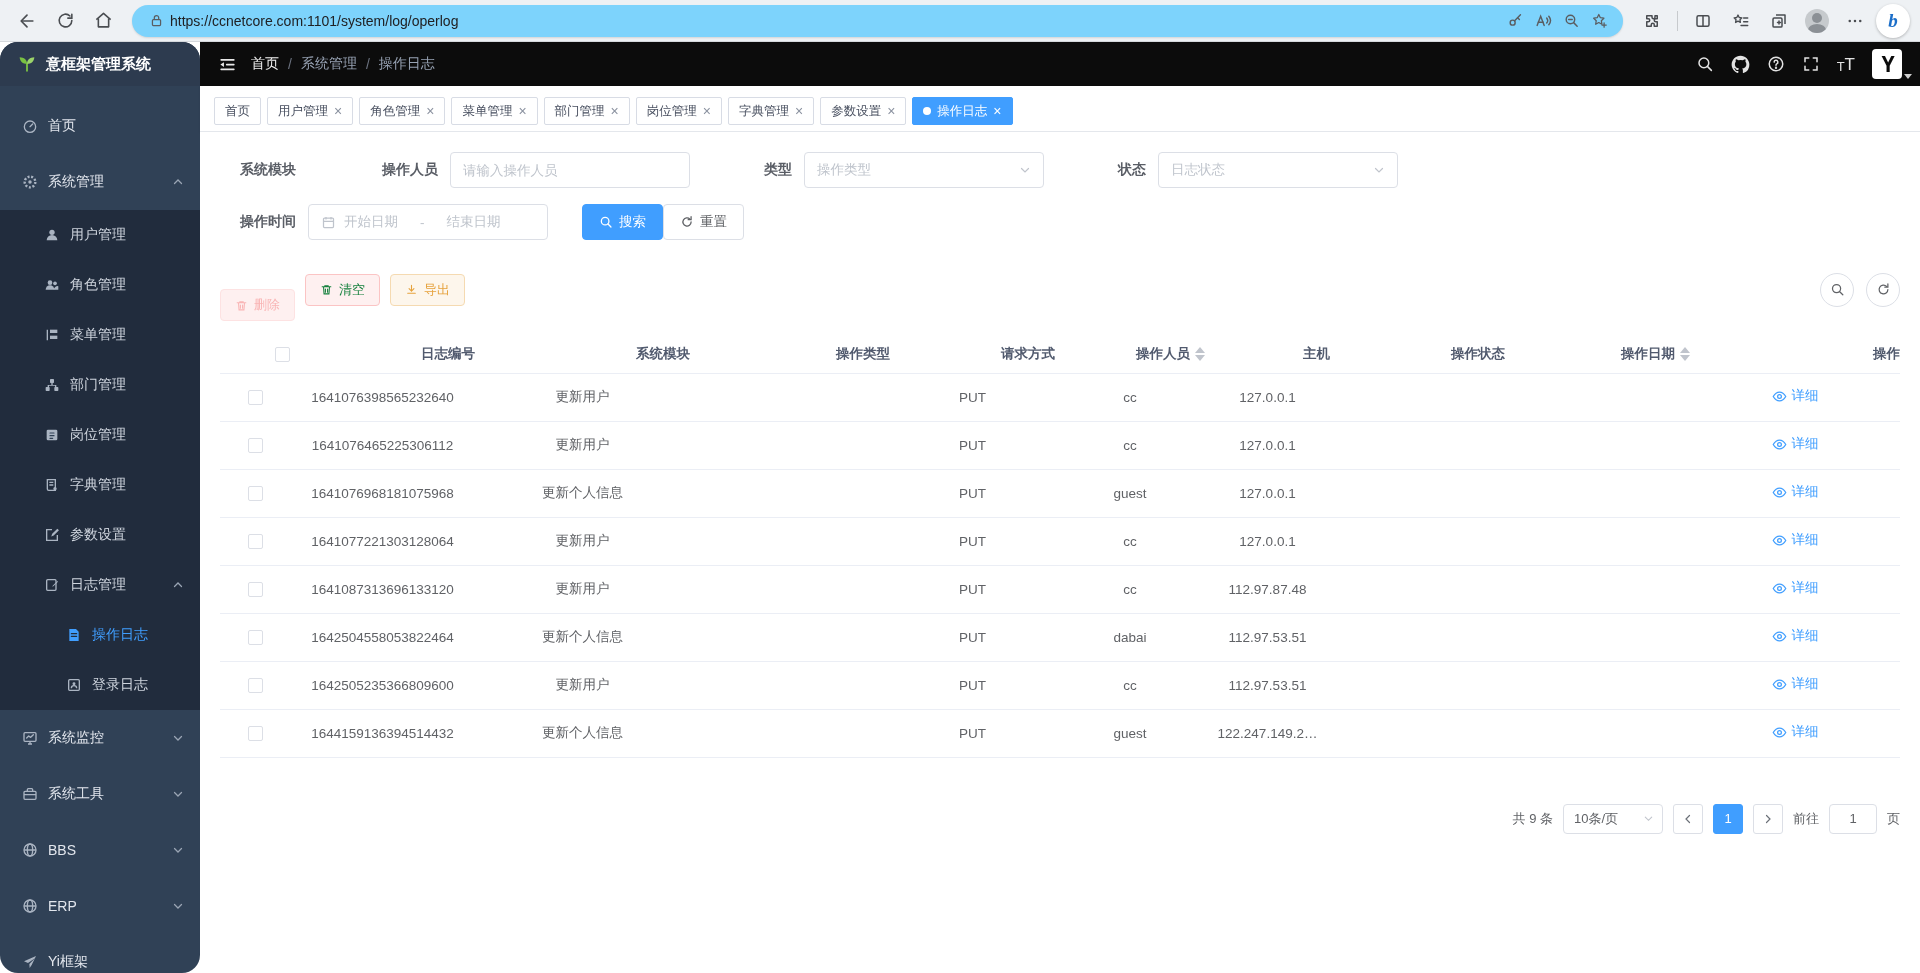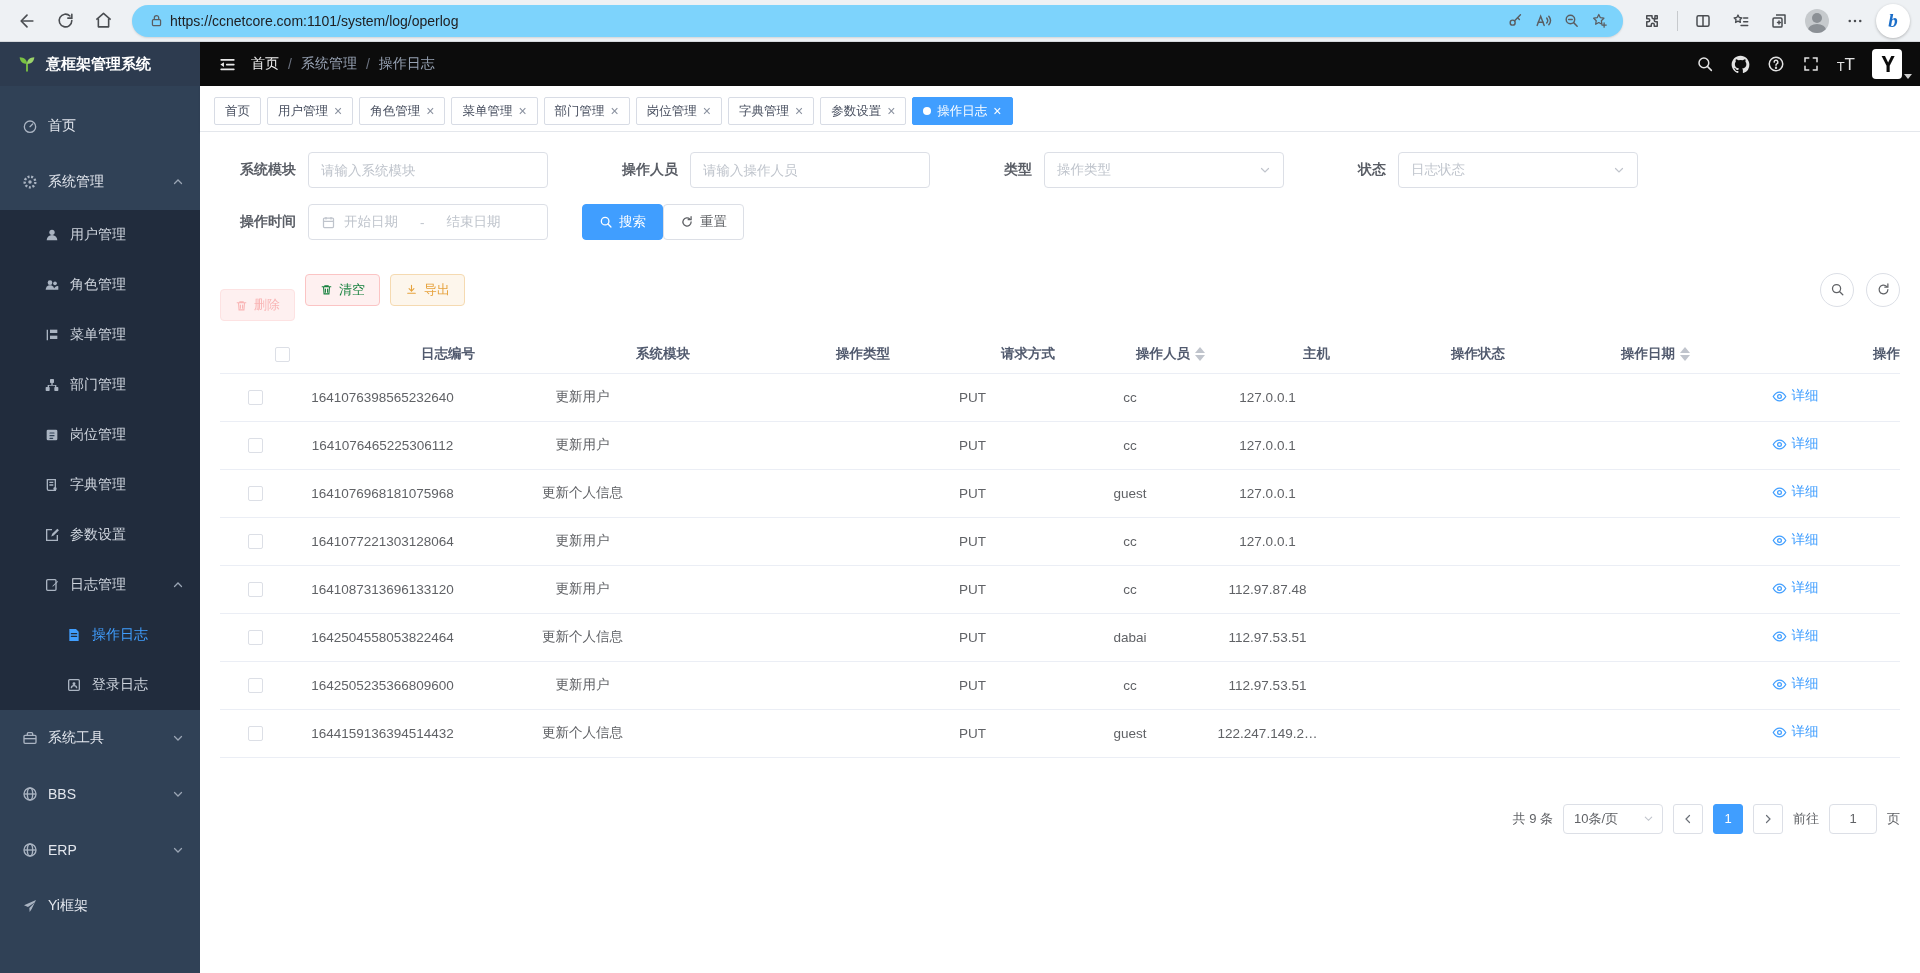--- a/index.html
+++ b/index.html
@@ -20,21 +20,21 @@
   .tb-divider { width:1px; height:20px; background:#c7cacd; margin:0 4px; }
   .avatar-circle { width:24px; height:24px; border-radius:50%; background:#c6cacd; position:relative; overflow:hidden; }
   .avatar-circle::before { content:""; position:absolute; left:7px; top:4px; width:10px; height:10px; border-radius:50%; background:#8b9095; }
   .avatar-circle::after { content:""; position:absolute; left:3px; top:15px; width:18px; height:12px; border-radius:50%; background:#8b9095; }
   .bing-btn { width:34px; height:34px; border-radius:50%; background:#fff;
     box-shadow:0 1px 3px rgba(0,0,0,.25); display:flex; align-items:center; justify-content:center;
     font-weight:bold; font-size:19px; color:#1b6ec9; font-family:"Liberation Serif","DejaVu Serif",serif; font-style:italic; }
 
   
   .app { display:flex; height:931px; }
-  .sidebar { width:200px; background:#304156; flex:none; display:flex; flex-direction:column; overflow:hidden; }
+  .sidebar { width:200px; background:#304156; flex:none; display:flex; flex-direction:column; overflow:hidden;border-radius:18px; }
   .logo-row { height:44px; background:#2d3b4f; display:flex; align-items:center; padding-left:16px; gap:8px; flex:none; }
   .logo-title { color:#fff; font-size:15px; font-weight:bold; white-space:nowrap; }
   .menu { padding-top:12px; }
   .mi { display:flex; align-items:center; gap:10px; color:#e2e6ed; font-size:14px; cursor:pointer; }
   .mi .mic { display:flex; color:#aab4c2; }
   .mi.l1 { height:56px; padding:0 16px 0 22px; }
   .submenu { background:#212c3d; }
   .mi.l2 { height:50px; padding:0 16px 0 44px; color:#cfd5de; }
   .mi.l3 { height:50px; padding:0 16px 0 66px; color:#cfd5de; }
   .mi .chev { margin-left:auto; color:#9aa5b4; display:flex; }
@@ -357,20 +357,35 @@
                 <circle cx="12" cy="10" r="2.2" fill="currentColor" stroke="none"></circle>
                 <path d="M8 17a4 4 0 0 1 8 0"></path>
               </svg>
             </span>
           <span>登录日志</span>
         </div>
       </div>
       <div class="mi l1">
         <span class="mic">
             <svg width="16" height="16" viewBox="0 0 24 24" fill="none" stroke="currentColor" stroke-width="2">
+              <rect x="3" y="4" width="18" height="13" rx="1.5"></rect>
+              <path d="M9 21h6M12 17v4"></path>
+              <path d="M7 12l3-3 3 2 4-4" stroke-linecap="round" stroke-linejoin="round"></path>
+            </svg>
+          </span>
+        <span>系统监控</span>
+        <span class="chev">
+            <svg width="12" height="12" viewBox="0 0 24 24" fill="none" stroke="currentColor" stroke-width="2.5" stroke-linecap="round">
+              <path d="M5 9l7 7 7-7"></path>
+            </svg>
+          </span>
+      </div>
+      <div class="mi l1">
+        <span class="mic">
+            <svg width="16" height="16" viewBox="0 0 24 24" fill="none" stroke="currentColor" stroke-width="2">
               <rect x="3" y="8" width="18" height="12" rx="1.5"></rect>
               <path d="M8 8V5.5A1.5 1.5 0 0 1 9.5 4h5A1.5 1.5 0 0 1 16 5.5V8"></path>
               <path d="M3 13h18"></path>
             </svg>
           </span>
         <span>系统工具</span>
         <span class="chev">
             <svg width="12" height="12" viewBox="0 0 24 24" fill="none" stroke="currentColor" stroke-width="2.5" stroke-linecap="round">
               <path d="M5 9l7 7 7-7"></path>
             </svg>
@@ -504,23 +519,20 @@
       <span class="tag active">
           <span>操作日志</span>
           <span class="close">×</span>
         </span>
     </div>
 
     <div class="content">
 
       <div class="filter-row">
         <span class="f-label">系统模块</span>
-        <span class="f-input">
-          <input placeholder="请输入系统模块" style="">
-        </span>
         <span class="gap40"></span>
         <span class="f-label">操作人员</span>
         <span class="f-input">
           <input placeholder="请输入操作人员" style="">
         </span>
         <span class="gap40"></span>
         <span class="f-label narrow">类型</span>
         <span class="f-select">
           <span class="placeholder">操作类型</span>
           <span class="chev-down">

